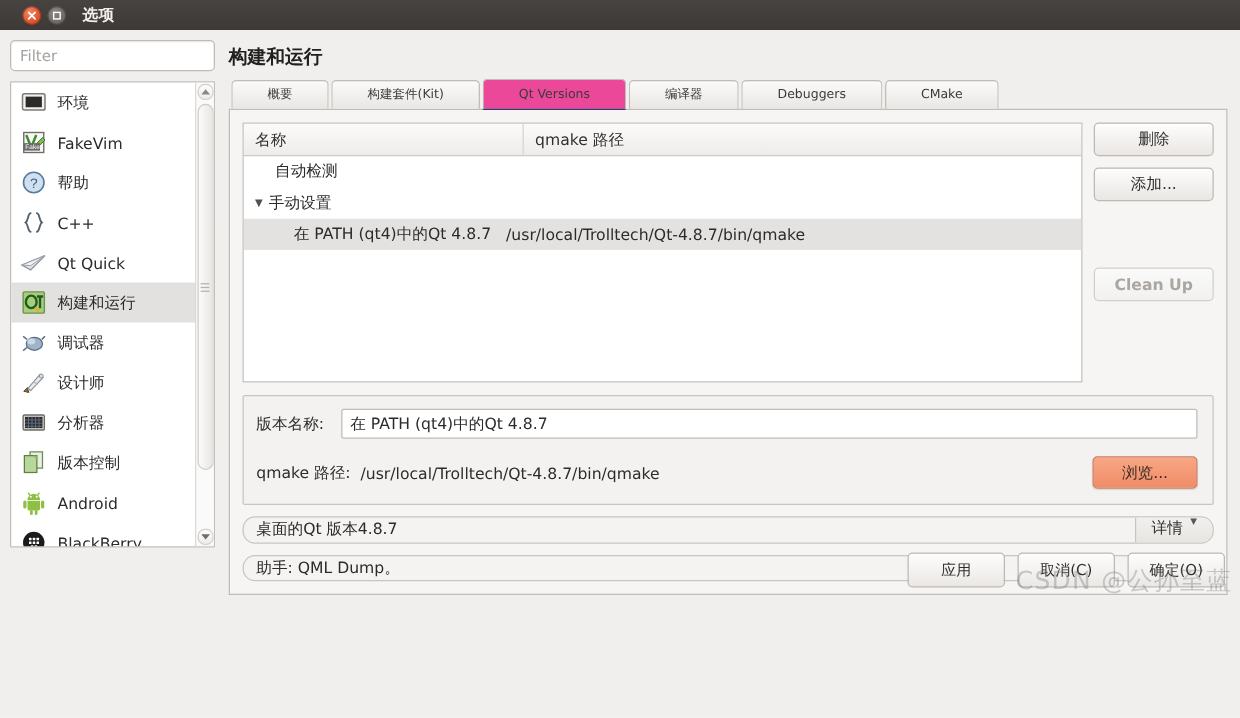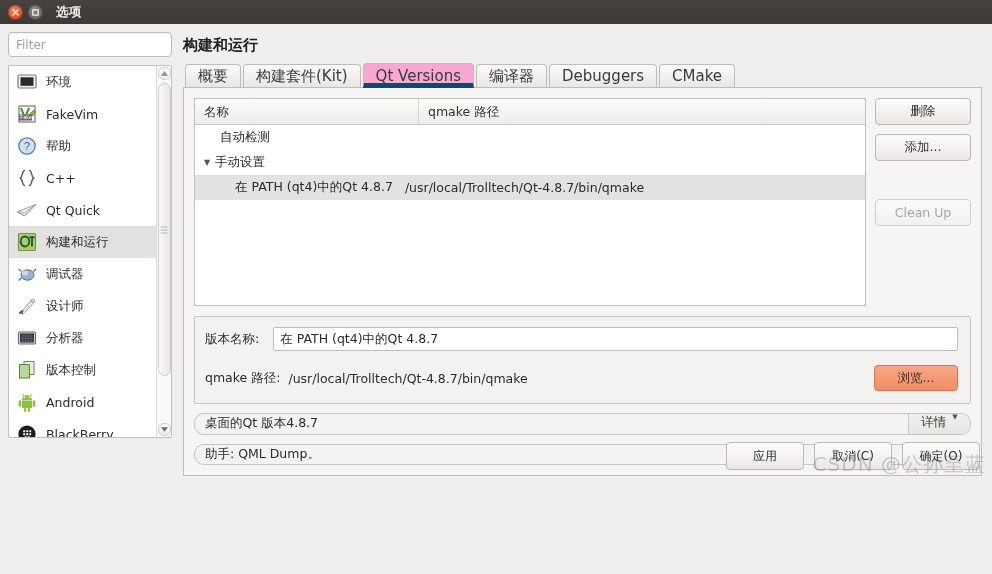--- a/index.html
+++ b/index.html
@@ -11,21 +11,21 @@
     font-size: 12px;
     color: #2a2a2a;
     background: #f0efee;
   }
 
   
   #titlebar {
     height: 24px;
     background: linear-gradient(to bottom, #474341 0%, #3d3936 100%);
     display: flex; align-items: center;
-    padding-left: 8px;
+    padding-left: 18px;
     position: relative;
   }
   .winbtn {
     width: 15px; height: 15px; border-radius: 50%;
     margin-right: 5px;
     display: flex; align-items: center; justify-content: center;
     flex: none;
   }
   .winbtn.close {
     background: radial-gradient(circle at 38% 32%, #f4866a 0%, #e0562e 55%, #c8421c 100%);
@@ -136,36 +136,36 @@
 
   
   #tabstrip {
     display: flex; align-items: flex-end;
     gap: 2px;
     border-bottom: 1px solid #c0bdb9;
     padding-left: 2px;
     height: 25px;
   }
   .tab {
-    padding: 0 12px;
+    padding: 0 28px;
     height: 23px; line-height: 22px;
-    font-size: 15px;
+    font-size: 10px;
     color: #3a3a3a;
     background: linear-gradient(to bottom,#fbfafa,#e9e7e4);
     border: 1px solid #c0bdb9;
     border-bottom: none;
     border-radius: 4px 4px 0 0;
     cursor: default;
     white-space: nowrap;
   }
   .tab.active {
-    background: #f9a8d4;
+    background: #ec4899;
     height: 25px; line-height: 24px;
     margin-bottom: -1px;
-    border-bottom: 5px solid #0c4a6e;
+    border-bottom: 1px solid #0c4a6e;
     position: relative; z-index: 2;
   }
 
   
   #panel {
     flex: 1;
     border: 1px solid #c0bdb9;
     border-top: none;
     background: #f6f5f4;
     padding: 10px;
@@ -225,21 +225,21 @@
     font-family: inherit;
     color: #2f2f2f;
     background: linear-gradient(to bottom,#fdfdfd 0%,#f4f2f0 48%,#e9e6e3 100%);
     border: 1px solid #bcb9b5;
     border-radius: 4px;
     cursor: default;
     padding: 0 6px;
     white-space: nowrap;
   }
   .btn.disabled { color: #aaa7a3; background: linear-gradient(to bottom,#fafafa,#f2f1ef); border-color: #d2cfcb; }
-  .btn.spaced { margin-top: 29px; }
+  .btn.spaced { margin-top: 44px; font-weight: bold; }
 
   
   #namebox {
     margin-top: 10px;
     border: 1px solid #c8c5c1;
     background: #f3f2f1;
     border-radius: 2px;
     padding: 10px 12px 12px 10px;
   }
   .frow { display: flex; align-items: center; }

